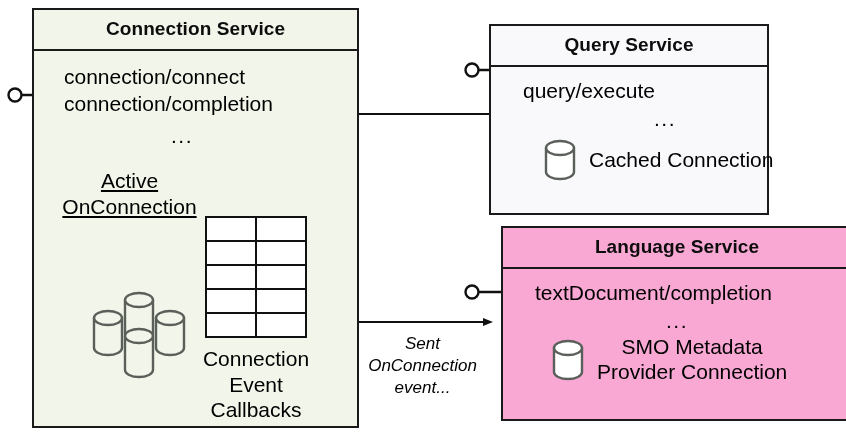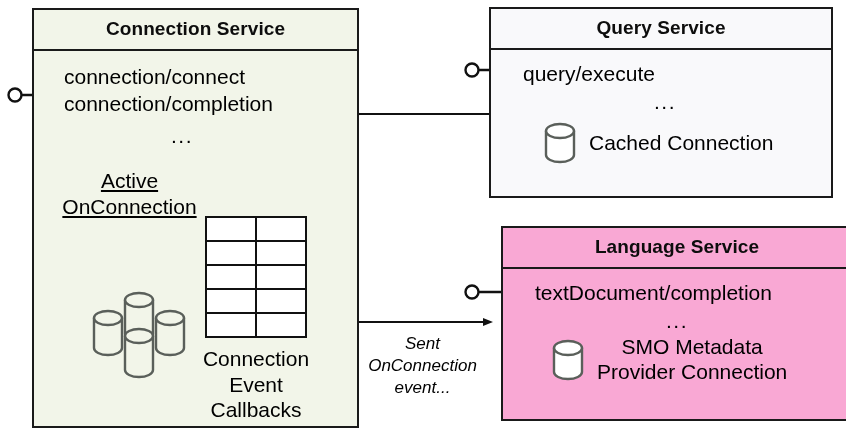--- a/index.html
+++ b/index.html
@@ -36,22 +36,22 @@
   }
   #connection-service-box {
     left: 32px;
     top: 8px;
     width: 327px;
     height: 420px;
     background: #f2f5e9;
   }
   #query-service-box {
     left: 489px;
-    top: 7px;
-    width: 344px;
+    top: 24px;
+    width: 280px;
     height: 191px;
     background: #f9f9fb;
   }
   #language-service-box {
     left: 489px;
     top: 226px;
     width: 352px;
     height: 195px;
     background: #f9a8d4;
     margin-left: 12px;

